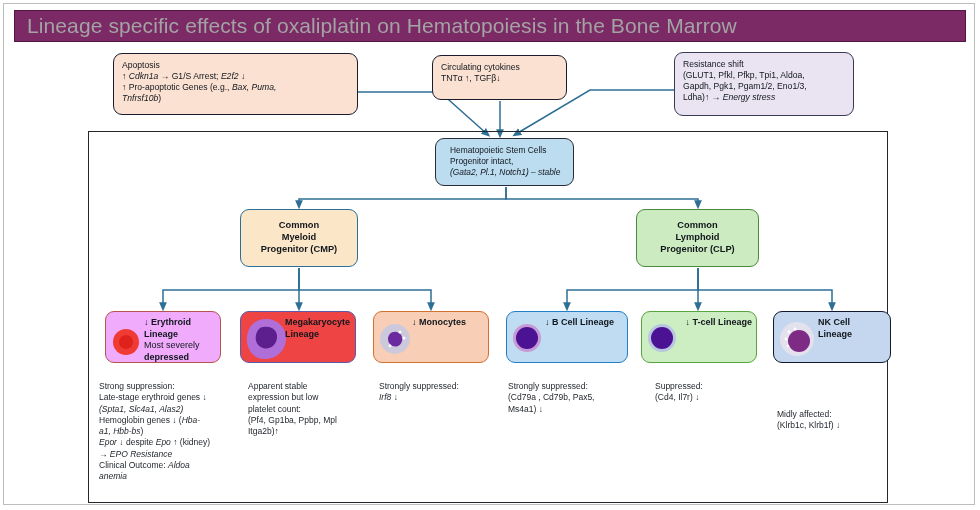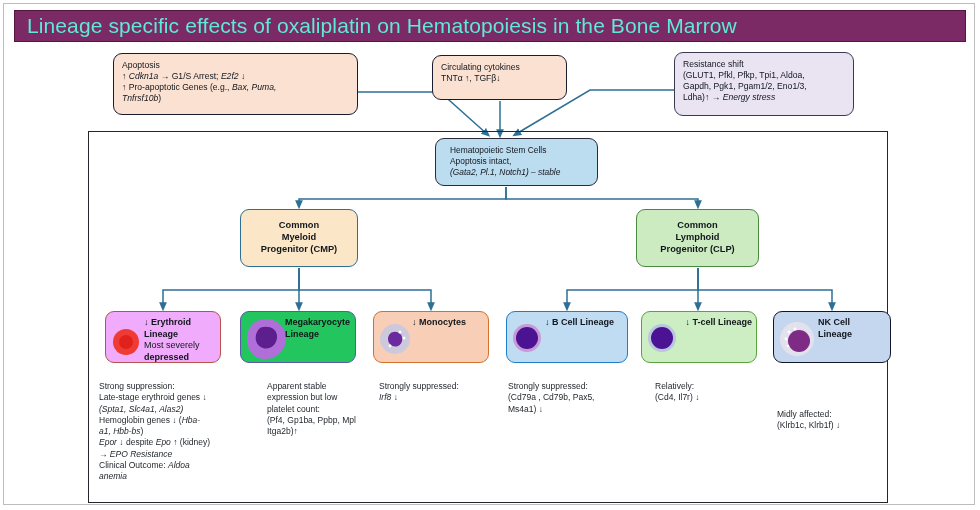--- a/index.html
+++ b/index.html
@@ -8,21 +8,21 @@
   #stage{position:relative;width:980px;height:510px;background:#fff;}
 
   
   .slide-border{position:absolute;left:3px;top:3px;width:972px;height:502px;
        border:1px solid #bdbdbd;box-sizing:border-box;}
 
   
   .title-bar{position:absolute;left:14px;top:10px;width:952px;height:32px;
        background:#7b2a66;border:1px solid #55163f;box-sizing:border-box;
        display:flex;align-items:center;padding-left:12px;}
-  .title-bar .t{color:#5eead4;font-size:21px;font-weight:400;letter-spacing:.1px;
+  .title-bar .t{color:#a3a3a3;font-size:21px;font-weight:400;letter-spacing:.1px;
        white-space:nowrap;font-family:"Liberation Sans",sans-serif;}
 
   
   .node{position:absolute;box-sizing:border-box;border-radius:9px;
        padding:6px 8px;line-height:1.28;}
   .node .hd{font-weight:normal;display:block;}
   .node .ln{display:block;}
   .it{font-style:italic;}
 
   
@@ -31,50 +31,50 @@
 
   #box-apoptosis{left:113px;top:53px;width:245px;height:62px;font-size:8.6px;}
   #box-cytokines{left:432px;top:55px;width:135px;height:45px;font-size:8.6px;}
   #box-metabolic{left:674px;top:52px;width:180px;height:64px;font-size:8.6px;}
 
   
   .inner-frame{position:absolute;left:88px;top:131px;width:800px;height:372px;
        border:1.3px solid #23262b;box-sizing:border-box;background:transparent;}
 
   
-  #box-hsc{left:435px;top:138px;width:163px;height:48px;font-size:8.4px;
+  #box-hsc{left:435px;top:138px;width:139px;height:48px;font-size:8.4px;
        background:#bcdcf0;border:1.8px solid #2a2a3a;padding-left:14px;}
 
   
   #box-cmp{left:240px;top:209px;width:118px;height:58px;font-size:9.3px;
        background:#fbe7c7;border:1.8px solid #2e6f95;
        display:flex;flex-direction:column;justify-content:center;
        text-align:center;font-weight:bold;}
   #box-clp{left:636px;top:209px;width:123px;height:58px;font-size:9.3px;
        background:#ccebc0;border:1.8px solid #4a8a3e;
        display:flex;flex-direction:column;justify-content:center;
        text-align:center;font-weight:bold;}
 
   
   .lin{height:52px;font-size:9px;font-weight:bold;}
   #box-ery{left:105px;top:311px;width:116px;background:#f0abfc;border:1.8px solid #b5544e;}
-  #box-mega{left:240px;top:311px;width:116px;background:#22c55e;border:1.8px solid #5a5aa8;}
+  #box-mega{left:240px;top:311px;width:116px;background:#ef4444;border:1.8px solid #5a5aa8;}
   #box-mono{left:373px;top:311px;width:116px;background:#f8cfb6;border:1.8px solid #d2712e;}
   #box-bcell{left:506px;top:311px;width:122px;background:#bfdcf3;border:1.8px solid #1f7ec4;}
   #box-tcell{left:641px;top:311px;width:116px;background:#cdeec2;border:1.8px solid #5aa33f;text-align:right;}
   #box-nk{left:773px;top:311px;width:118px;background:#c4d7ef;border:1.8px solid #11182e;}
   .lin .label{position:absolute;left:38px;right:4px;top:5px;}
   #box-mega .label,#box-nk .label{left:44px;}
 
   
   .cellicon{position:absolute;}
   
   .desc{position:absolute;font-size:8.5px;line-height:1.33;color:#1d2228;}
   #d-ery{left:99px;top:381px;width:150px;}
-  #d-mega{left:248px;top:381px;width:128px;margin-left:19px;}
+  #d-mega{left:248px;top:381px;width:128px;}
   #d-mono{left:379px;top:381px;width:122px;}
   #d-bcell{left:508px;top:381px;width:130px;}
   #d-tcell{left:655px;top:381px;width:120px;}
   #d-nk{left:777px;top:402px;width:128px;margin-top:7px;}
 
   svg.wires{position:absolute;left:0;top:0;width:980px;height:510px;
        pointer-events:none;}
 </style>
 </head>
 <body>
@@ -128,21 +128,21 @@
     <span class="hd">Resistance shift</span>
     <span class="ln">(GLUT1, Pfkl, Pfkp, Tpi1, Aldoa,</span>
     <span class="ln">Gapdh, Pgk1, Pgam1/2, Eno1/3,</span>
     <span class="ln"><span>Ldha)↑ → </span><span class="it">Energy stress</span></span>
   </div>
 
   <div class="inner-frame"></div>
 
   <div class="node" id="box-hsc">
     <span class="hd">Hematopoietic Stem Cells</span>
-    <span class="ln">Apoptosis intact,</span>
+    <span class="ln">Progenitor intact,</span>
     <span class="ln it">(Gata2, Pl.1, Notch1) – stable</span>
   </div>
 
   <div class="node" id="box-cmp">
     <span class="ln">Common</span>
     <span class="ln">Myeloid</span>
     <span class="ln">Progenitor (CMP)</span>
   </div>
 
   <div class="node" id="box-clp">
@@ -247,21 +247,21 @@
     <div><span class="it">Irf8</span><span> ↓</span></div>
   </div>
 
   <div class="desc" id="d-bcell">
     <div>Strongly suppressed:</div>
     <div>(Cd79a , Cd79b, Pax5,</div>
     <div>Ms4a1) ↓</div>
   </div>
 
   <div class="desc" id="d-tcell">
-    <div>Relatively:</div>
+    <div>Suppressed:</div>
     <div>(Cd4, Il7r) ↓</div>
   </div>
 
   <div class="desc" id="d-nk">
     <div>Midly affected:</div>
     <div>(Klrb1c, Klrb1f) ↓</div>
   </div>
 
 </div>
 

